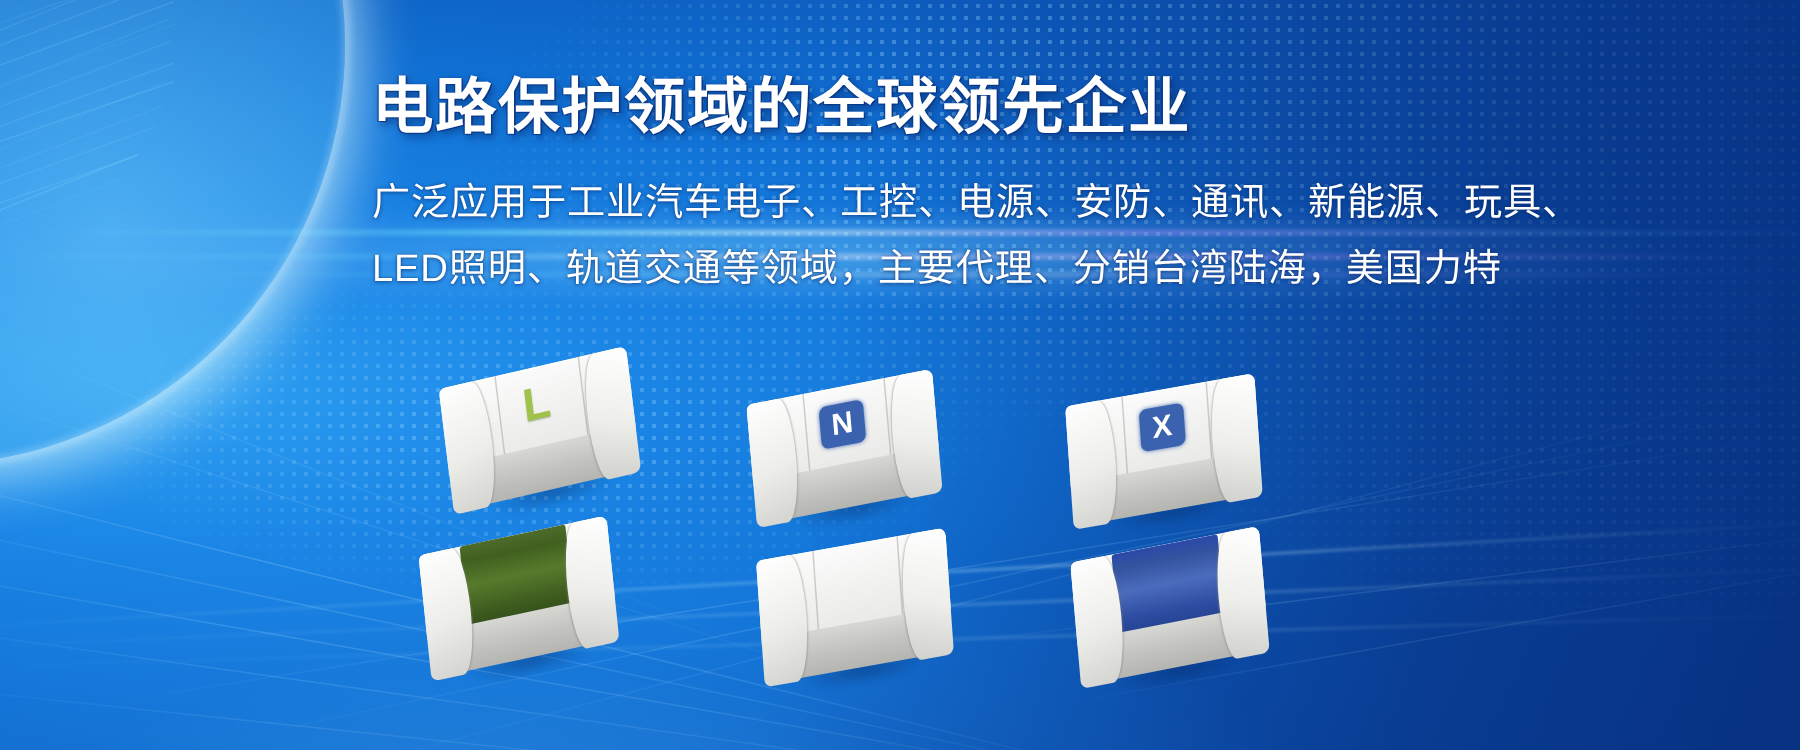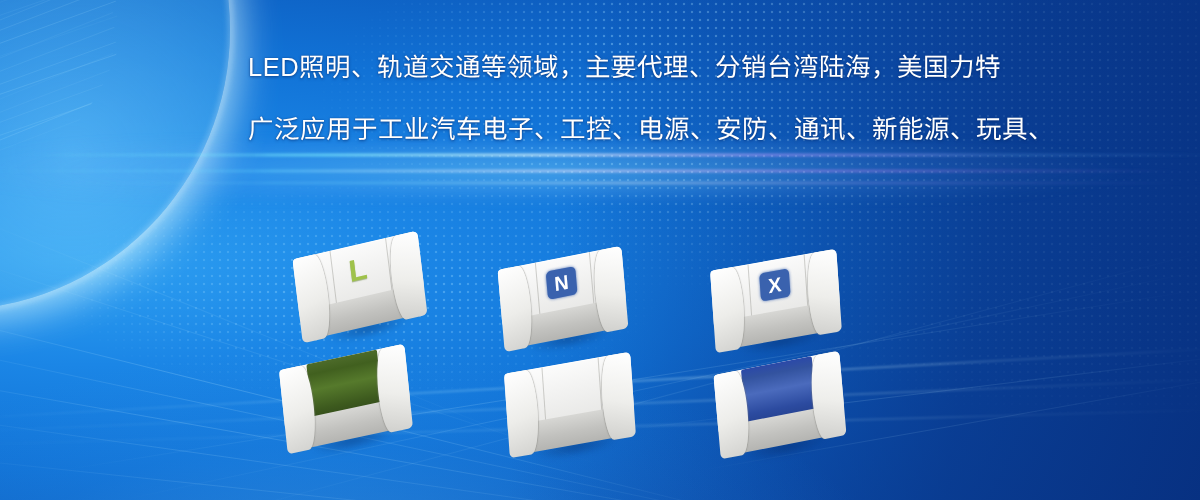--- a/index.html
+++ b/index.html
@@ -305,22 +305,23 @@
     <b class="sw3"></b>
   </div>
 
   <div class="curve-low" id="curveLow">
       <b style="top: 52px; opacity: 0.45; transform: rotate(-3.2deg);"></b>
       <b style="top: 74px; opacity: 0.3; transform: rotate(-2.4deg);"></b>
       <b style="top: 96px; opacity: 0.22; transform: rotate(-1.6deg);"></b>
     </div>
 
   <div class="copy">
+    <h1 class="headline">电路保护领域的全球领先企业</h1>
+    <p class="sub first">广泛应用于工业汽车电子、工控、电源、安防、通讯、新能源、玩具、</p>
     <p class="sub">LED照明、轨道交通等领域，主要代理、分销台湾陆海，美国力特</p>
-    <p class="sub first">广泛应用于工业汽车电子、工控、电源、安防、通讯、新能源、玩具、</p>
   </div>
 
   <div class="chips" id="chips">
       <div class="chip" style="left: 296px; top: 245px; width: 128px; height: 84px; transform: rotate(-13deg) skewX(-6deg);">
         <div class="chip-body">
           <div class="chip-shadow"></div>
           <div class="face-top">
             <div class="seam" style="left: 30%;"></div>
             <div class="seam" style="left: 74%;"></div>
           </div>

